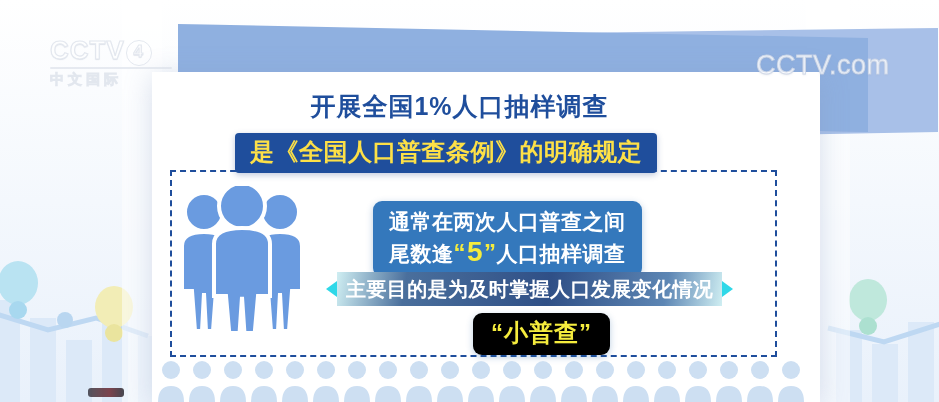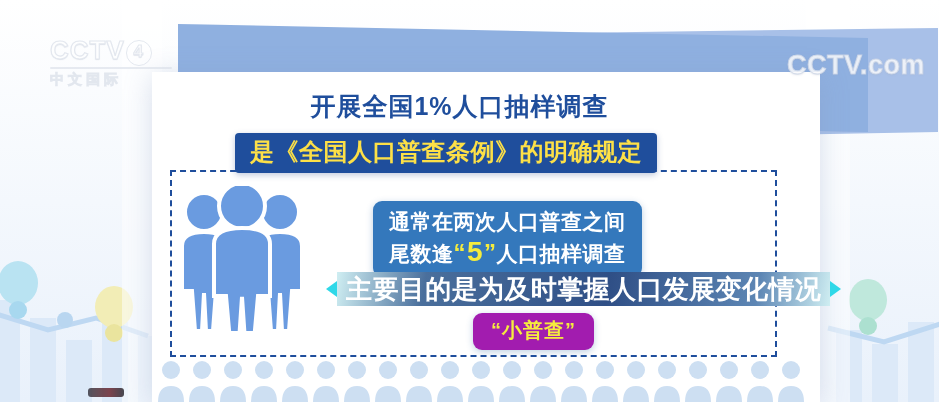--- a/index.html
+++ b/index.html
@@ -54,26 +54,25 @@
   }
   .cctv-bug .rule{height:2px;background:#d5dbe6;margin:1px 0 2px 0;border-radius:1px;}
   .cctv-bug .sub{
     font-size:14px;font-weight:700;letter-spacing:4px;color:#ffffff;
     -webkit-text-stroke:.9px #cfd6e2;
   }
 
   
   .cctv-com{
     position:absolute;left:756px;top:50px;
-    font-size:27px;font-weight:700;letter-spacing:.5px;
+    font-size:27px;font-weight:400;letter-spacing:.5px;
     color:rgba(255,255,255,.80);
     -webkit-text-stroke:1px rgba(205,214,230,.85);
     text-shadow:0 1px 2px rgba(160,172,195,.35);
     white-space:nowrap;
-    margin-left:31px;
   }
 
   
   .headline{
     position:absolute;left:152px;top:90px;width:615px;
     text-align:center;
     font-size:25px;font-weight:700;letter-spacing:1px;
     color:#1f4e9c;
     white-space:nowrap;
   }
@@ -118,30 +117,30 @@
   }
   .arrow-l,.arrow-r{
     width:0;height:0;border-top:8px solid transparent;border-bottom:8px solid transparent;
     flex:0 0 auto;
   }
   .arrow-l{border-right:11px solid #2fd8e8;}
   .arrow-r{border-left:11px solid #2fd8e8;}
   .band-grad{
     height:34px;display:flex;align-items:center;padding:0 9px;
     background:linear-gradient(100deg,#cfeef2 0%,#4a6f9c 18%,#2f4f86 55%,#5d86b4 85%,#cfeef2 100%);
-    color:#ffffff;font-size:26px;font-weight:700;letter-spacing:.4px;
+    color:#ffffff;font-size:20px;font-weight:700;letter-spacing:.4px;
     white-space:nowrap;
   }
 
   
   .band-pill{
     position:absolute;left:473px;top:313px;
     padding:4px 18px 6px 18px;
-    background:#a21caf;border-radius:9px;
-    color:#f5ec3d;font-size:20px;font-weight:700;letter-spacing:1px;
+    background:#000000;border-radius:9px;
+    color:#f5ec3d;font-size:24px;font-weight:700;letter-spacing:1px;
     white-space:nowrap;
     box-shadow:0 2px 7px rgba(35,95,160,.30);
   }
 
   
   .crowd{position:absolute;left:155px;top:358px;width:662px;height:44px;}
 
   
   .speck{
     position:absolute;left:88px;top:388px;width:36px;height:9px;

